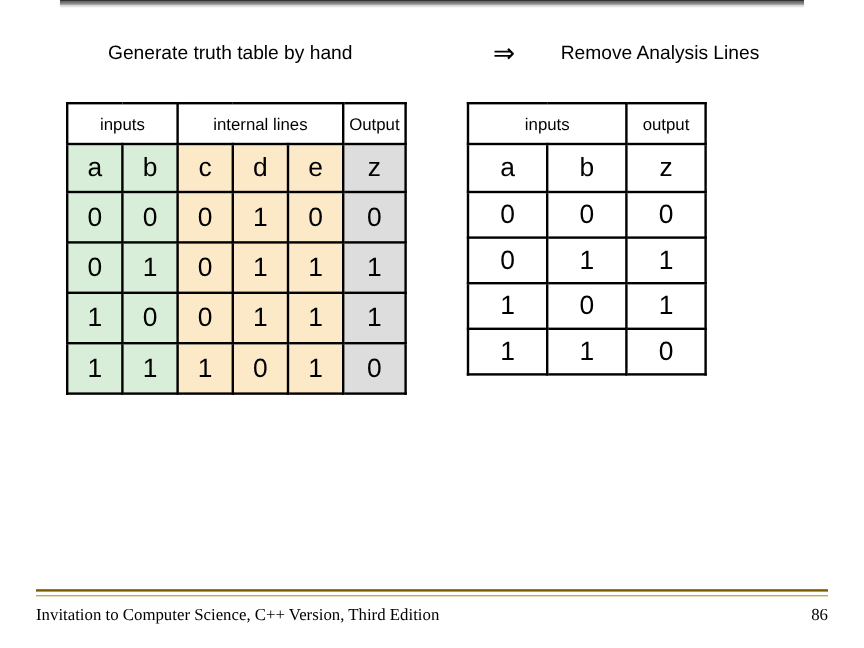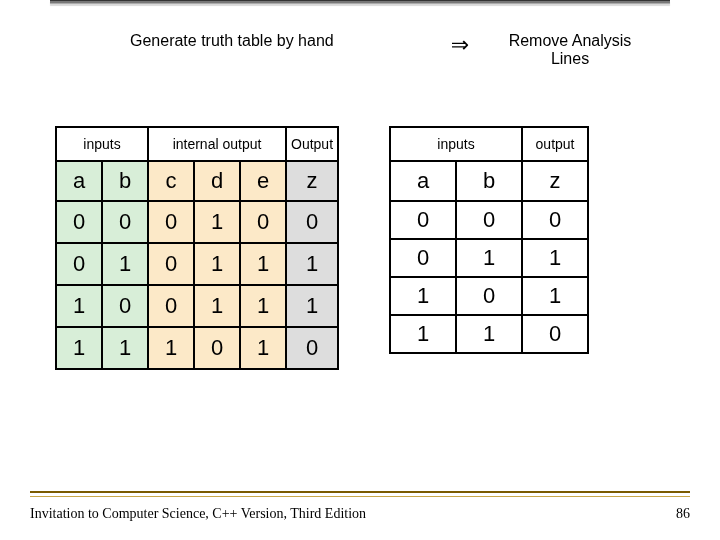--- a/index.html
+++ b/index.html
@@ -30,26 +30,25 @@
     height: 2px;
     background: #777;
     margin: 0 auto 0 auto;
     border-top: 1px solid #333;
     border-bottom: 1px solid #aaa;
     box-shadow: 0 2px 1px rgba(0,0,0,0.15);
   }
   .captions {
     display: flex;
     flex-direction: row;
-    align-items: flex-start;
+    align-items: center;
     margin-top: 28px;
     padding: 0 40px;
     font-family: Arial, Helvetica, sans-serif;
     font-size: 16px;
-    margin-left: 40px;
   }
   .cap-left {
     flex: 0 0 300px;
     text-align: left;
     padding-left: 50px;
   }
   .cap-arrow {
     flex: 0 0 60px;
     text-align: center;
     font-family: "Times New Roman", serif;
@@ -57,21 +56,21 @@
   }
   .cap-right {
     flex: 1;
     text-align: center;
     padding-right: 30px;
   }
   .tables {
     display: flex;
     flex-direction: row;
     align-items: flex-start;
-    margin-top: 50px;
+    margin-top: 19px;
     padding: 8px 50px 0 55px;
     gap: 50px;
   }
   table {
     border-collapse: collapse;
   }
   .truth-table th, .truth-table td {
     border: 2px solid #000;
     text-align: center;
     font-family: Arial, Helvetica, sans-serif;
@@ -153,21 +152,21 @@
     <div class="cap-arrow">⇒</div>
     <div class="cap-right">Remove Analysis Lines</div>
   </div>
 
   <div class="tables">
 
     <table class="truth-table">
       <thead>
         <tr class="group-header">
           <th colspan="2">inputs</th>
-          <th colspan="3">internal output</th>
+          <th colspan="3">internal lines</th>
           <th colspan="1">Output</th>
         </tr>
         <tr class="col-header">
           <td class="bg-input">a</td>
           <td class="bg-input">b</td>
           <td class="bg-internal">c</td>
           <td class="bg-internal">d</td>
           <td class="bg-internal">e</td>
           <td class="bg-output">z</td>
         </tr>

